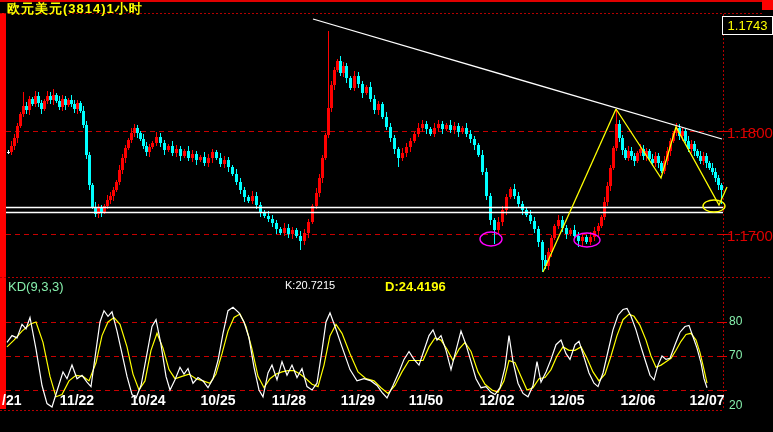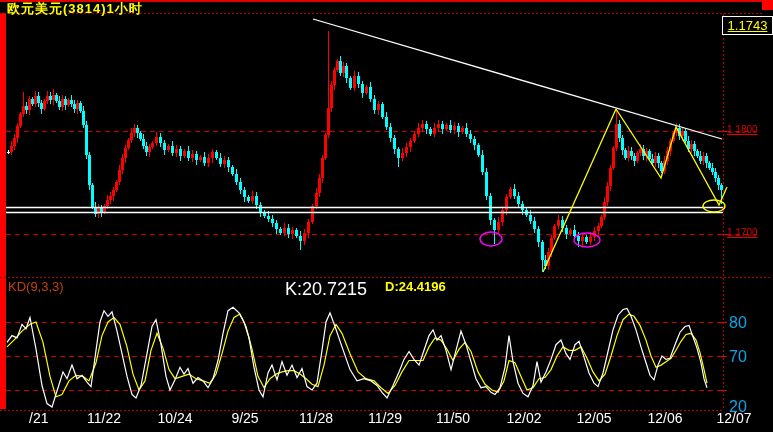--- a/index.html
+++ b/index.html
@@ -2,27 +2,27 @@
 <html><head>
 <meta charset="utf-8">
 <style>
   html,body{margin:0;padding:0;background:#000;}
   #app{position:relative;width:773px;height:432px;background:#000;overflow:hidden;
        font-family:"Liberation Sans",sans-serif;}
   #chart-svg{position:absolute;left:0;top:0;}
   .abs{position:absolute;white-space:nowrap;}
   .title{left:7px;top:0px;color:#ffff00;font-size:13px;font-weight:bold;letter-spacing:1px;}
   .price-box{left:722px;top:16px;width:49px;height:17px;border:1px solid #ffffff;background:#000;
-             color:#ffff00;font-size:13px;text-align:center;line-height:17px;text-decoration:underline;}
-  .ylab{color:#e00000;font-size:10px;text-decoration:underline;}
-  .kdlab{color:#0ea5e9;font-size:16px;}
-  .kd-name{left:8px;top:279px;color:#c2410c;font-size:13px;}
-  .kd-k{left:285px;top:279px;color:#ffffff;font-size:18px;}
+             color:#ffff00;font-size:13px;text-align:center;line-height:17px;}
+  .ylab{color:#e00000;font-size:15px;}
+  .kdlab{color:#86efac;font-size:12px;}
+  .kd-name{left:8px;top:279px;color:#86efac;font-size:13px;}
+  .kd-k{left:285px;top:279px;color:#ffffff;font-size:11px;}
   .kd-d{left:385px;top:279px;color:#ffff00;font-size:13px;font-weight:bold;}
-  .date{top:410px;color:#ffffff;font-size:14px;font-weight:normal;transform:translateX(-50%);margin-left:27px;}
+  .date{top:392px;color:#ffffff;font-size:14px;font-weight:bold;transform:translateX(-50%);}
   .date.first{transform:none;}
   .corner-block{left:762px;top:0;width:11px;height:10px;background:#ff0000;}
   .top-border{left:0;top:0;width:773px;height:2px;background:#e00000;}
 </style>
 </head>
 <body>
 
 <div id="app">
   <svg id="chart-svg" width="773" height="432">
       <rect x="0" y="13" width="6" height="396" fill="#ff0000"></rect>
@@ -476,21 +476,21 @@
   <div class="abs kd-k">K:20.7215</div>
   <div class="abs kd-d">D:24.4196</div>
 
   <div class="abs kdlab" style="left:729px;top:314px;">80</div>
   <div class="abs kdlab" style="left:729px;top:348px;">70</div>
   <div class="abs kdlab" style="left:729px;top:398px;">20</div>
 
   <div class="abs date first" style="left:2px;">/21</div>
   <div class="abs date" style="left:77px;">11/22</div>
   <div class="abs date" style="left:148px;">10/24</div>
-  <div class="abs date" style="left:218px;">9/25</div>
+  <div class="abs date" style="left:218px;">10/25</div>
   <div class="abs date" style="left:289px;text-align:center;">11/28</div>
   <div class="abs date" style="left:358px;">11/29</div>
   <div class="abs date" style="left:426px;">11/50</div>
   <div class="abs date" style="left:497px;">12/02</div>
   <div class="abs date" style="left:567px;">12/05</div>
   <div class="abs date" style="left:638px;">12/06</div>
   <div class="abs date" style="left:707px;">12/07</div>
 </div>
 
 </body></html>

